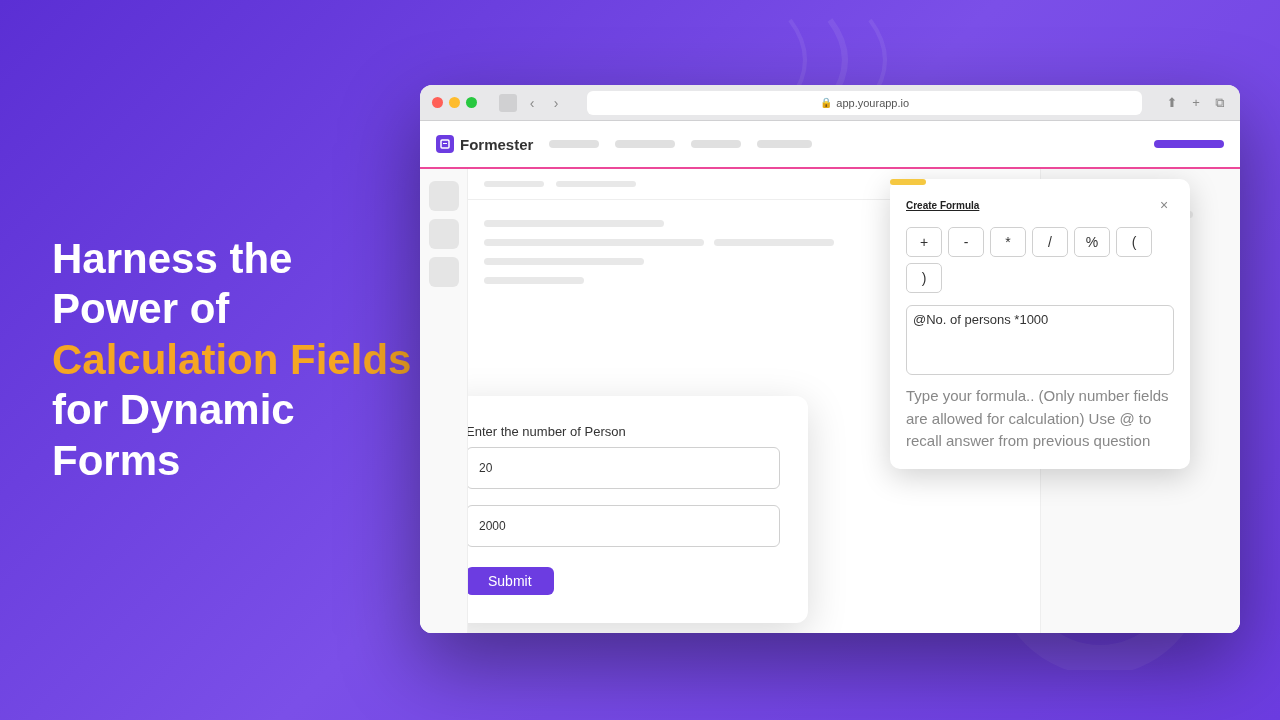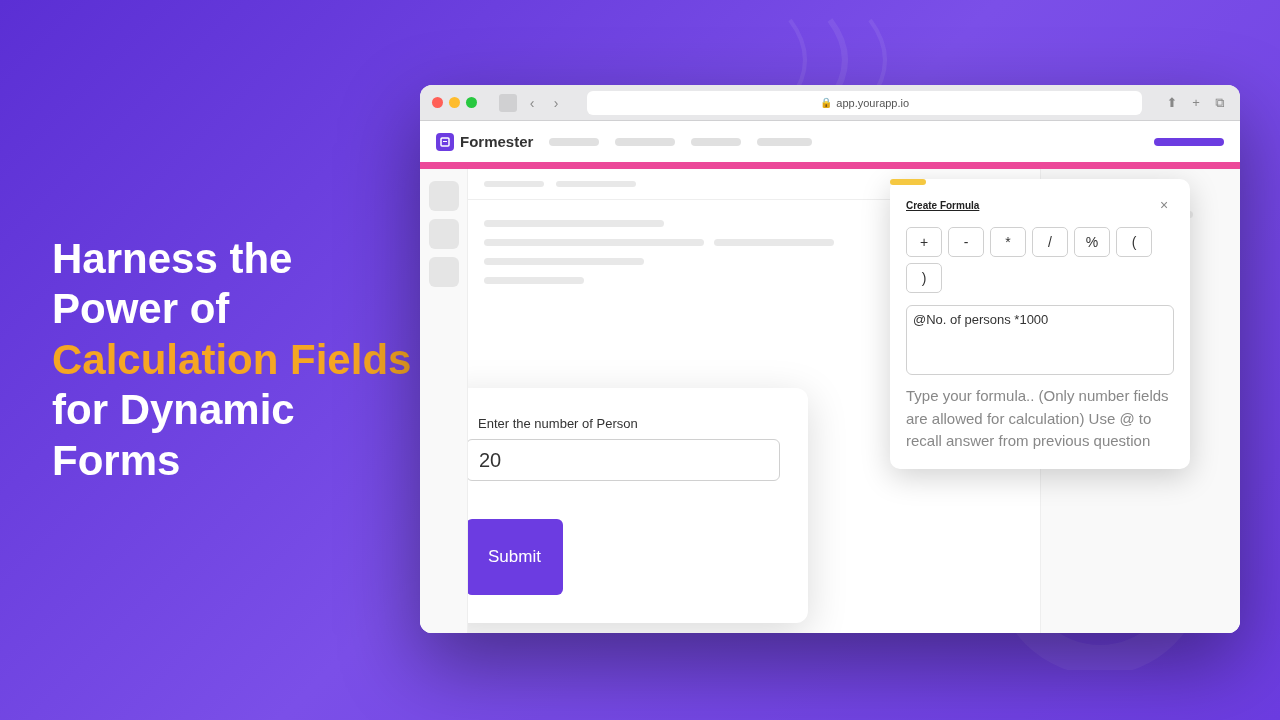--- a/index.html
+++ b/index.html
@@ -131,21 +131,21 @@
     .browser-content {
       height: calc(100% - 36px);
       background: #fff;
       position: relative;
     }
 
     
     .app-header {
       height: 48px;
       background: #fff;
-      border-bottom: 7px solid #ec4899;
+      border-bottom: 2px solid #ec4899;
       display: flex;
       align-items: center;
       padding: 0 16px;
       gap: 16px;
     }
 
     .formester-logo {
       display: flex;
       align-items: center;
       gap: 6px;
@@ -229,46 +229,45 @@
       box-shadow: 0 10px 40px rgba(0,0,0,0.15);
       padding: 28px 28px 28px 28px;
       z-index: 10;
     }
 
     .form-field-label {
       font-size: 13px;
       color: #333;
       margin-bottom: 8px;
       font-weight: 400;
-      margin-left: 12px;
     }
 
     .form-input {
       width: 100%;
       height: 42px;
       border: 1.5px solid #d0d0d0;
       border-radius: 6px;
       padding: 0 12px;
-      font-size: 20px;
+      font-size: 12px;
       color: #333;
       background: #fff;
       margin-bottom: 16px;
       outline: none;
     }
 
     .form-submit-btn {
       background: #6c3ce1;
       color: #fff;
       border: none;
       border-radius: 6px;
-      padding: 28px 22px;
-      font-size: 17px;
+      padding: 6px 22px;
+      font-size: 14px;
       font-weight: 500;
       cursor: pointer;
-      margin-top: 22px;
+      margin-top: 4px;
     }
 
     
     .formula-panel {
       position: absolute;
       right: 50px;
       top: 10px;
       width: 300px;
       background: #fff;
       border-radius: 10px;
@@ -496,19 +495,20 @@
 
           <div class="formula-hint">Type your formula.. (Only number fields are allowed for calculation) Use @ to recall answer from previous question</div>
         </div>
 
         <div class="form-preview-card">
           <div>
             <div class="form-field-label">Enter the number of Person</div>
             <input class="form-input" type="text" value="20" style="">
           </div>
           <div>
+            <input class="form-input" type="text" value="2000" style="">
           </div>
           <button class="form-submit-btn">Submit</button>
         </div>
       </div>
     </div>
   </div>
 </div>
 
 </body></html>

